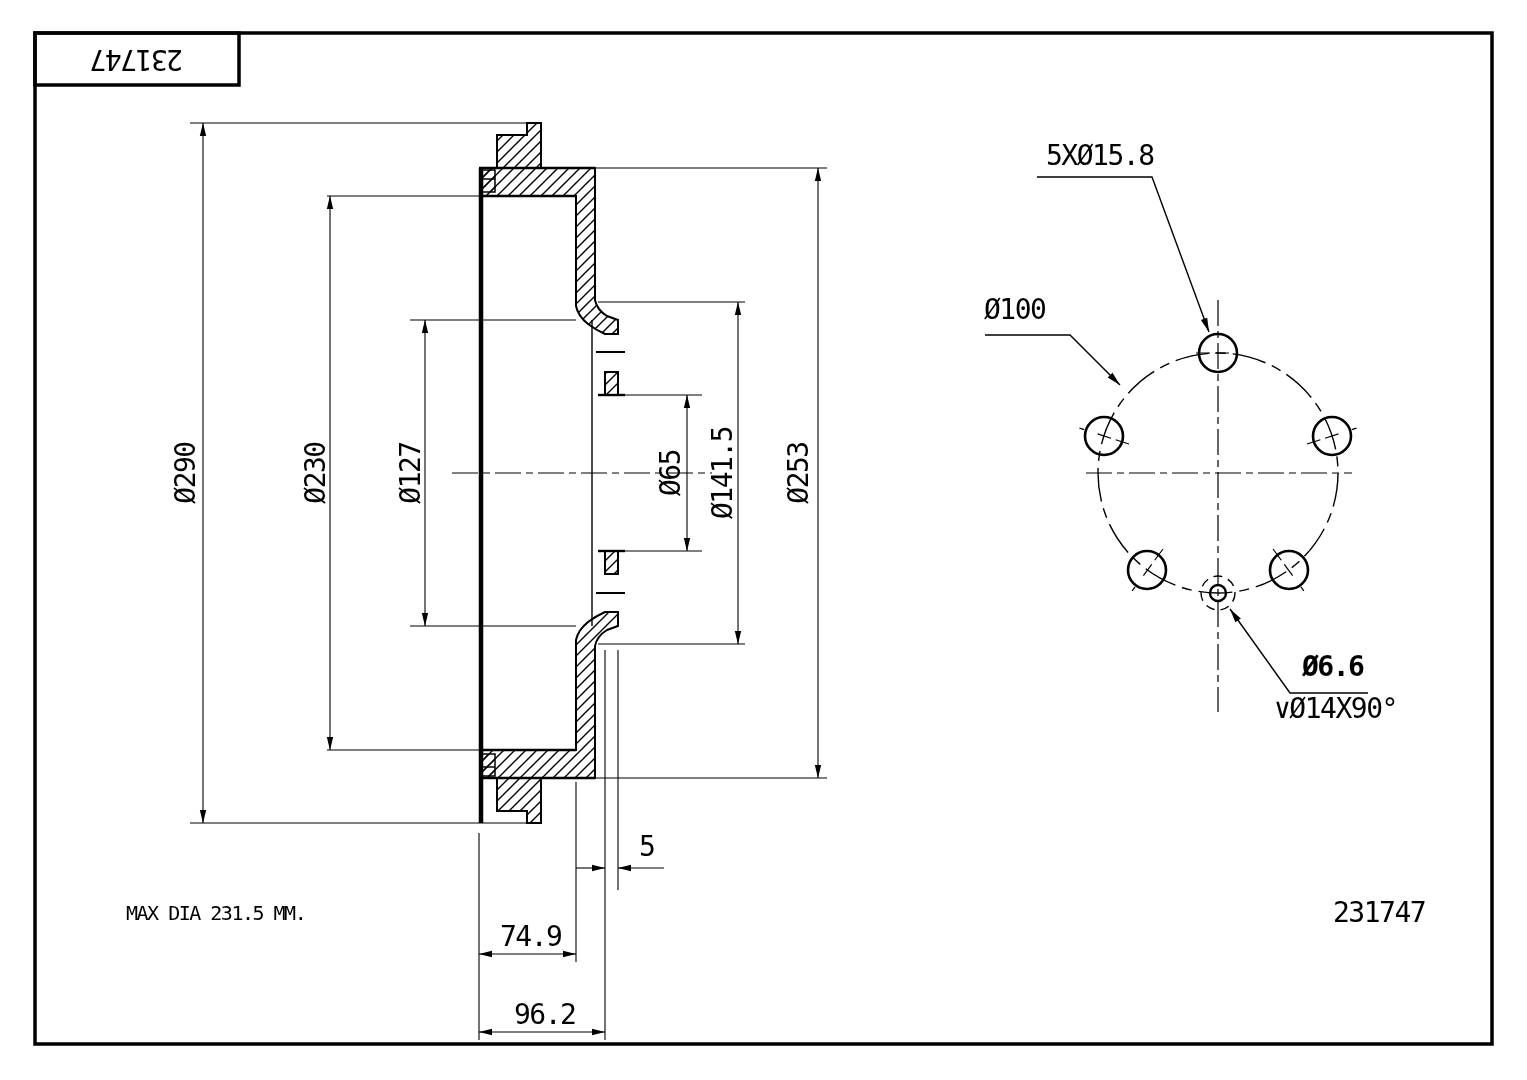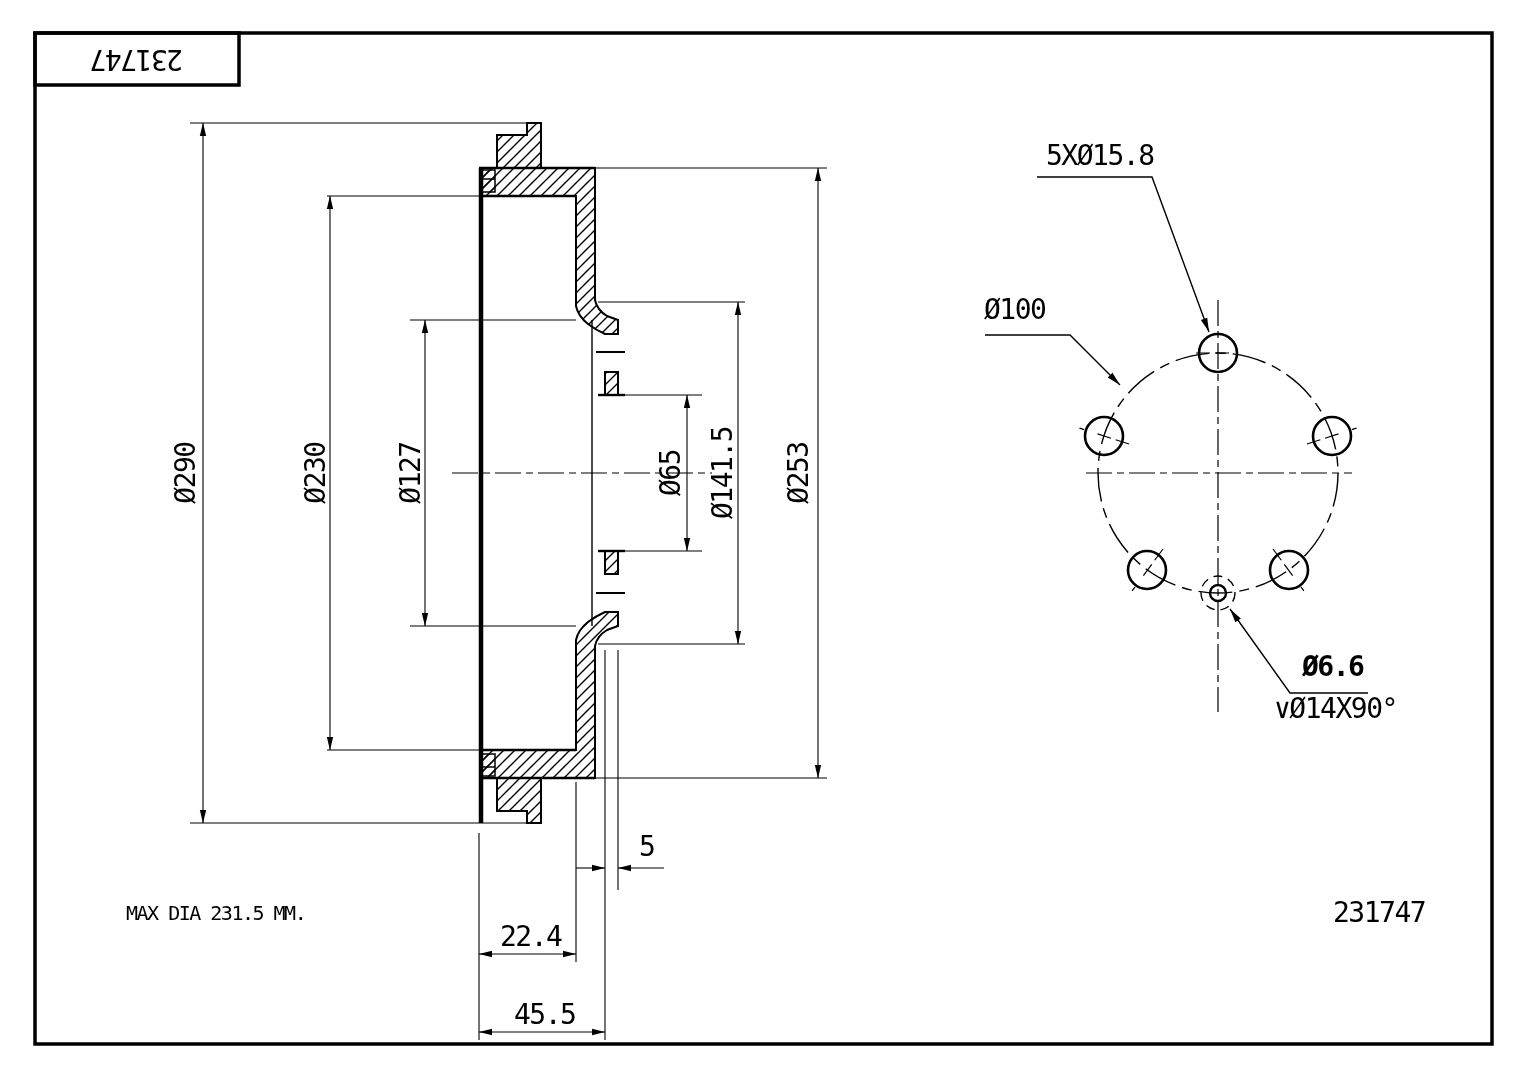--- a/index.html
+++ b/index.html
@@ -164,22 +164,22 @@
   <div class="lbl flip" style="left:137px;top:59px;">231747</div>
 
   <div class="lbl vlbl" style="left:186px;top:473px;">Ø290</div>
   <div class="lbl vlbl" style="left:316px;top:473px;">Ø230</div>
   <div class="lbl vlbl" style="left:411px;top:473px;">Ø127</div>
   <div class="lbl vlbl" style="left:671px;top:473px;">Ø65</div>
   <div class="lbl vlbl" style="left:723px;top:473px;">Ø141.5</div>
   <div class="lbl vlbl" style="left:799px;top:473px;">Ø253</div>
 
   <div class="lbl" style="left:639px;top:832px;">5</div>
-  <div class="lbl" style="left:500px;top:922px;">22.4</div>
-  <div class="lbl" style="left:514px;top:1000px;">45.5</div>
+  <div class="lbl" style="left:500px;top:922px;">74.9</div>
+  <div class="lbl" style="left:514px;top:1000px;">96.2</div>
 
   <div class="lbl lbl-note" style="left:126px;top:903px;">MAX DIA 231.5 MM.</div>
 
   <div class="lbl" style="left:1046px;top:141px;">5XØ15.8</div>
   <div class="lbl" style="left:984px;top:295px;">Ø100</div>
   <div class="lbl" style="left:1302px;top:652px;font-weight:bold;">Ø6.6</div>
   <div class="lbl" style="left:1250px;top:694px;margin-left:24px;">∨Ø14X90°</div>
 
   <div class="lbl" style="left:1333px;top:898px;">231747</div>
 </div>

